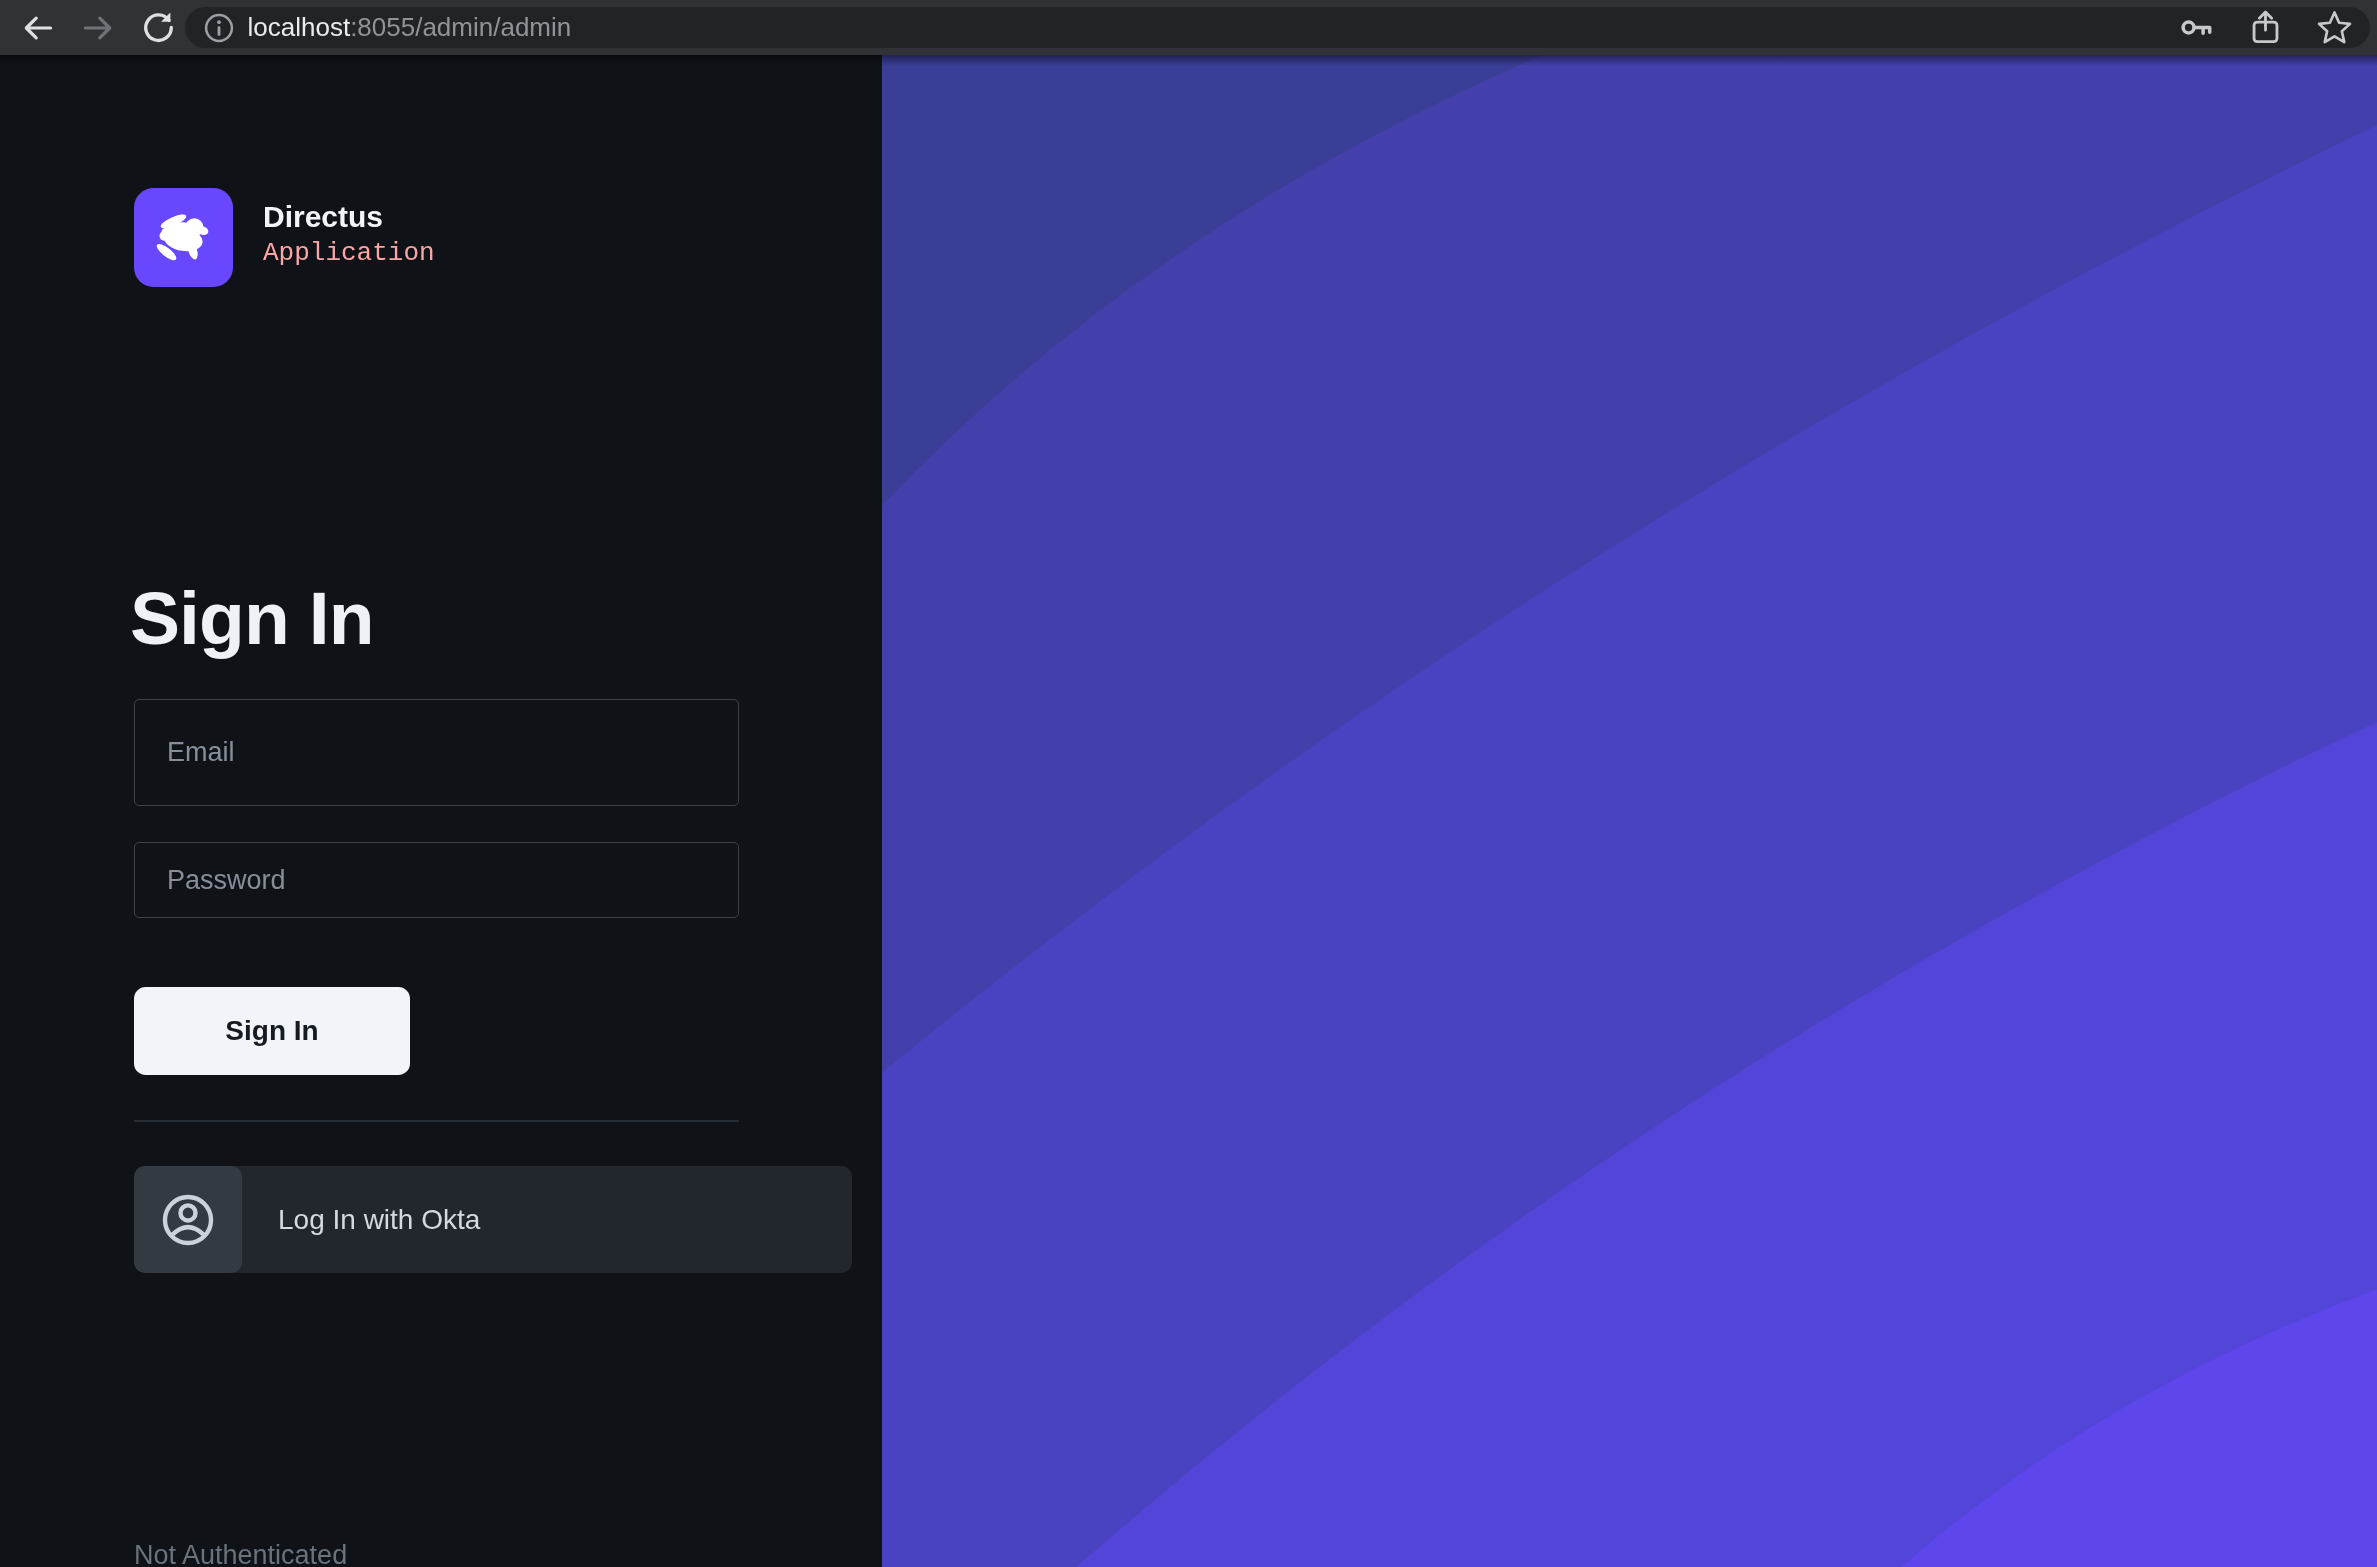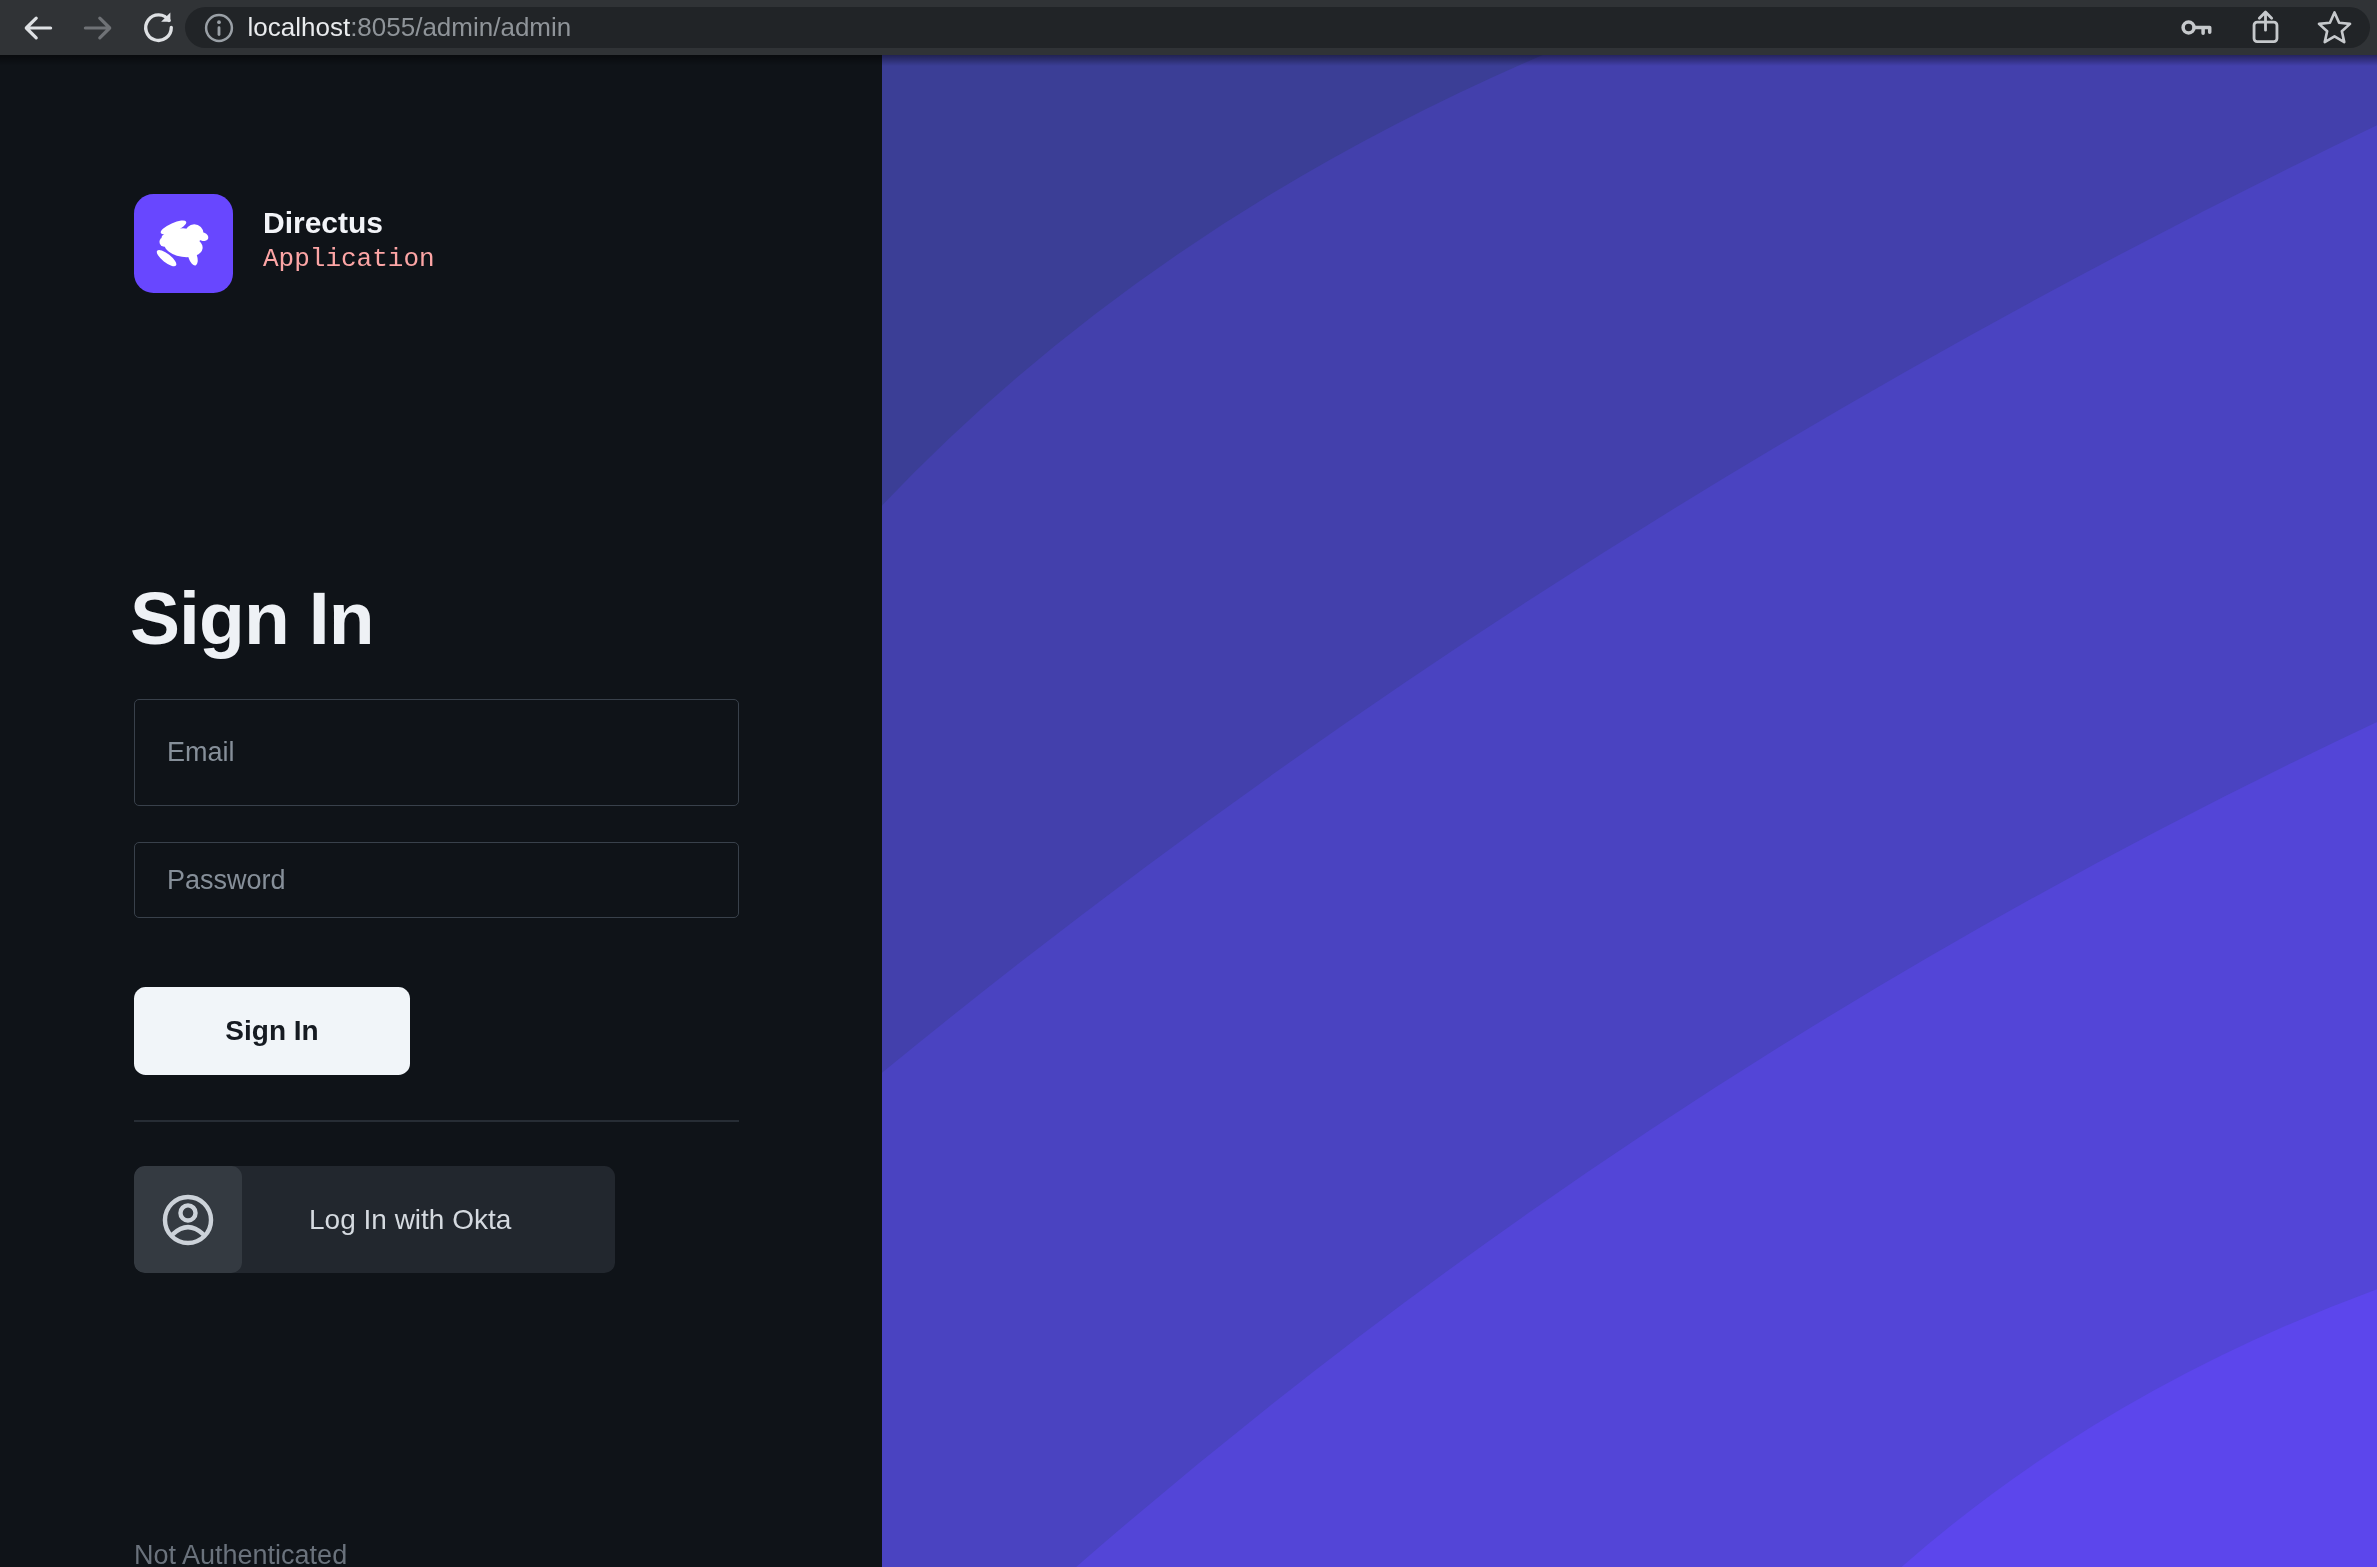--- a/index.html
+++ b/index.html
@@ -19,21 +19,21 @@
              background:#212427; border-radius:20.5px; display:flex; align-items:center; }
   .omni-info { margin-left:18px; display:flex; align-items:center; }
   .omni-url { margin-left:12.5px; font-size:26px; color:#8f9499; white-space:nowrap; }
   .omni-url .host { color:#e9ebed; }
   .omni-icons { position:absolute; right:16px; top:0; height:41px; display:flex; align-items:center; gap:30px; }
   .omni-icon { width:39px; height:39px; display:flex; align-items:center; justify-content:center; }
 
   
   .auth-panel { position:absolute; left:0; top:55px; width:882px; height:1512px;
                 background:#0f1318; }
-  .brand { position:absolute; left:134px; top:139px; display:flex; }
+  .brand { position:absolute; left:134px; top:133px; display:flex; }
   .brand-logo { width:99px; height:99px; border-radius:19.6px; background:#6847ff;
                 display:flex; align-items:center; justify-content:center; }
   .brand-text { margin-left:30px; padding-top:9.8px; }
   .brand-title { font-size:30px; font-weight:700; color:#f2f4f8; line-height:1.25; }
   .brand-sub   { font-size:26px; color:#fca5a5; line-height:1.45;font-family:Liberation Mono, monospace; }
 
   .signin-heading { position:absolute; left:130px; top:520px; font-size:75px;
                     font-weight:800; color:#eef1f5; letter-spacing:-0.9px; }
 
   .field { position:absolute; left:134px; width:605px; height:107px;
@@ -46,23 +46,23 @@
 
   .signin-btn { position:absolute; left:134px; top:932px; width:276px; height:88px;
                 background:#f1f5f9; border:none; border-radius:11.6px;
                 font-family:"Liberation Sans", sans-serif;
                 font-size:28px; font-weight:700; color:#161b22; cursor:pointer; }
   .forgot-link { position:absolute; left:134px; top:962px; width:605px;
                  text-align:right; font-size:27px; color:#878e97; cursor:pointer; }
   .divider { position:absolute; left:134px; top:1065px; width:605px; height:1.8px;
              background:#272d35; }
 
-  .okta-btn { position:absolute; left:134px; top:1111px; width:481px; height:107px;
+  .okta-btn { position:absolute; left:134px; top:1111px; width:718px; height:107px;
               background:#22272e; border-radius:10.7px; display:flex; align-items:center;
-              cursor:pointer; overflow:hidden;gap:31px; }
+              cursor:pointer; overflow:hidden; }
   .okta-icon-box { width:108px; height:107px; background:#343a41; border-radius:10.7px;
                    display:flex; align-items:center; justify-content:center; flex:none; }
   .okta-label { margin-left:36px; font-size:28px; color:#d5dae0; }
 
   .status-note { position:absolute; left:134px; top:1485px; font-size:27px; color:#6a727c; }
 
   
   .art-panel { position:absolute; left:882px; top:55px; width:1495px; height:1512px; }
   .art-panel svg { display:block; width:100%; height:100%; }
 </style>

